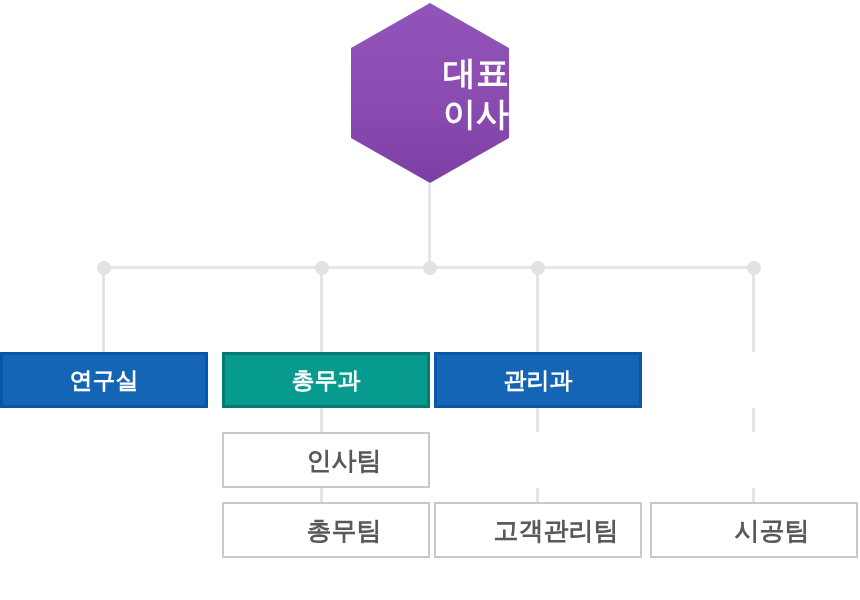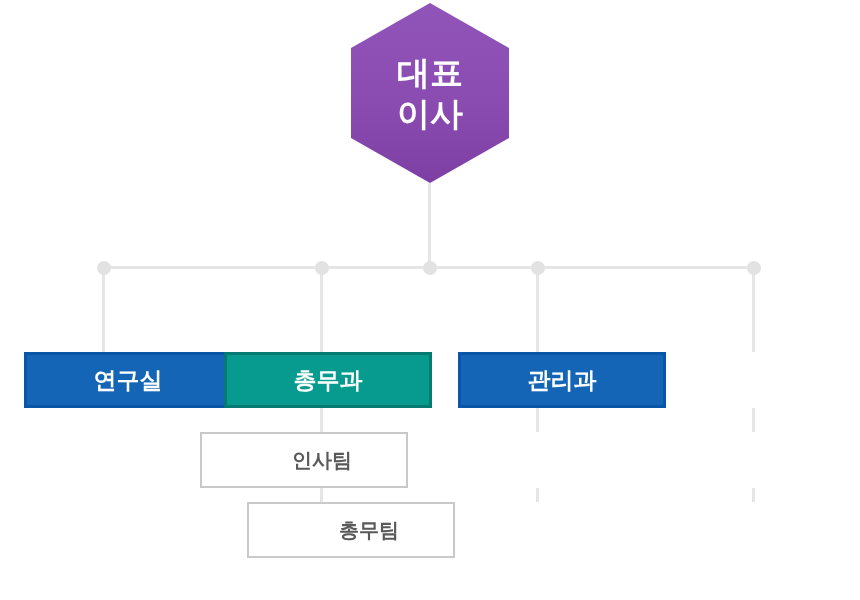--- a/index.html
+++ b/index.html
@@ -12,45 +12,45 @@
   .line{position:absolute;background:var(--connector,#e5e5e5);}
   .dot{
     position:absolute;width:14px;height:14px;border-radius:50%;
     background:var(--connector-dot,#e2e2e2);
   }
   
   .hex{
     position:absolute;left:351px;top:3px;width:158px;height:180px;
     clip-path:polygon(50% 0%,100% 25%,100% 75%,50% 100%,0% 75%,0% 25%);
     background:linear-gradient(180deg,var(--root-fill-top,#9154b8) 0%,var(--root-fill,#8a4cb1) 55%,var(--root-fill-bottom,#7d3fa4) 100%);
-    display:flex;align-items:center;justify-content:center;
+    display:flex;align-items:center;justify-content:flex-end;
   }
   .hex-label{
     color:#fff;font-size:33px;font-weight:bold;line-height:1.25;
     text-align:center;white-space:pre-line;
   }
   
   .dept{
     position:absolute;top:352px;width:208px;height:56px;
     display:flex;align-items:center;justify-content:center;
-    color:#fff;font-size:23px;font-weight:bold;box-sizing:border-box;margin-left:24px;
+    color:#fff;font-size:23px;font-weight:bold;box-sizing:border-box;
   }
   .dept.blue{background:var(--dept-blue-fill,#1565b6);border:3px solid var(--dept-blue-border,#0b57a7);}
   .dept.teal{background:var(--dept-teal-fill,#079a8e);border:3px solid var(--dept-teal-border,#047a72);}
   
   .team{
     position:absolute;width:208px;height:56px;background:#fff;
     border:2px solid var(--team-border,#c9c9c9);box-sizing:border-box;
     display:flex;align-items:center;justify-content:center;
-    color:var(--team-text,#595959);font-size:20px;font-weight:bold;padding-left:36px;
+    color:var(--team-text,#595959);font-size:25px;font-weight:bold;padding-left:36px;
   }
   .row1{top:432px;}
-  .row2{top:502px;margin-left:47px;}
+  .row2{top:502px;}
   .col1{left:0px;}
-  .col2{left:200px;align-items:center;}
+  .col2{left:222px;align-items:center;}
   .col3{left:434px;text-align:center;}
   .col4{left:650px;}
 </style>
 </head>
 <body>
 
 <div class="canvas">
 
   <div class="line" style="left:428px;top:183px;width:3px;height:85px;"></div>
   <div class="line" style="left:104px;top:266px;width:650px;height:3px;"></div>
@@ -85,14 +85,20 @@
   <div class="dept blue col3">
     <span>관리과</span>
   </div>
 
   <div class="team col2 row1">
     <span>인사팀</span>
   </div>
   <div class="team col2 row2">
     <span>총무팀</span>
   </div>
+  <div class="team col3 row2">
+    <span>고객관리팀</span>
+  </div>
+  <div class="team col4 row2">
+    <span>시공팀</span>
+  </div>
 
 </div>
 
 </body></html>

